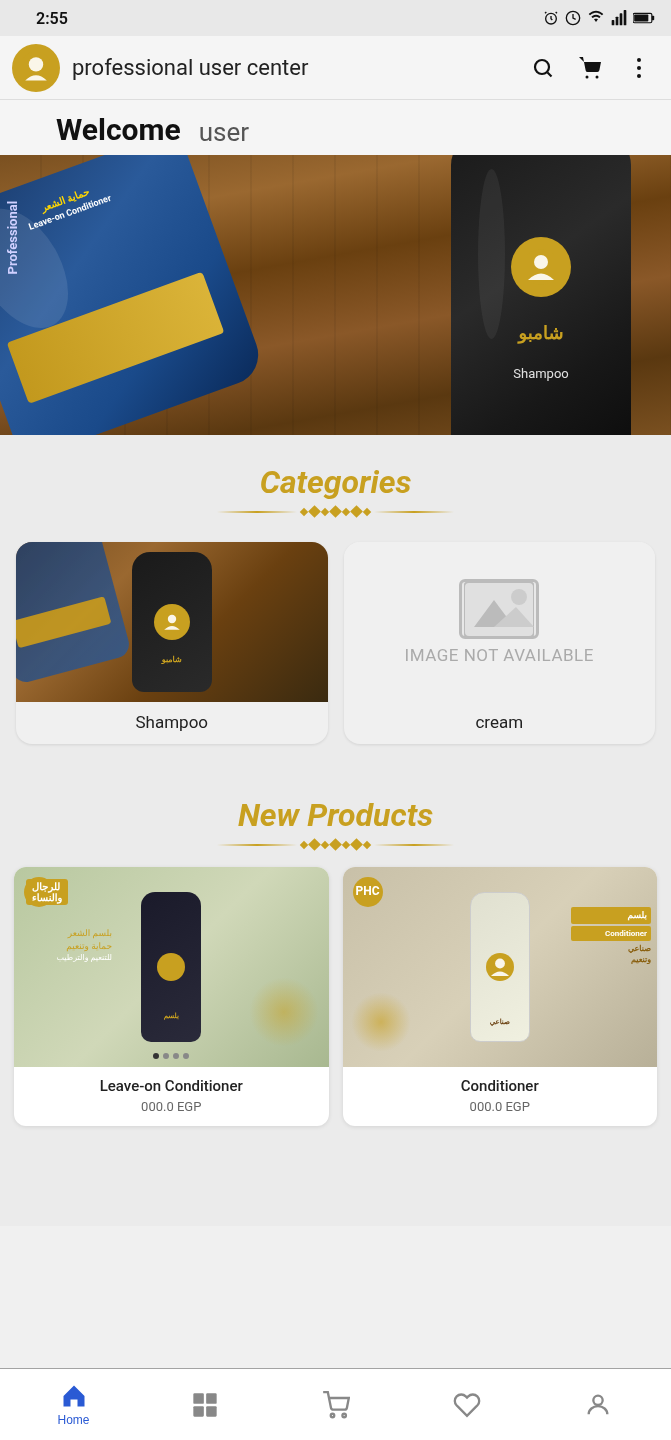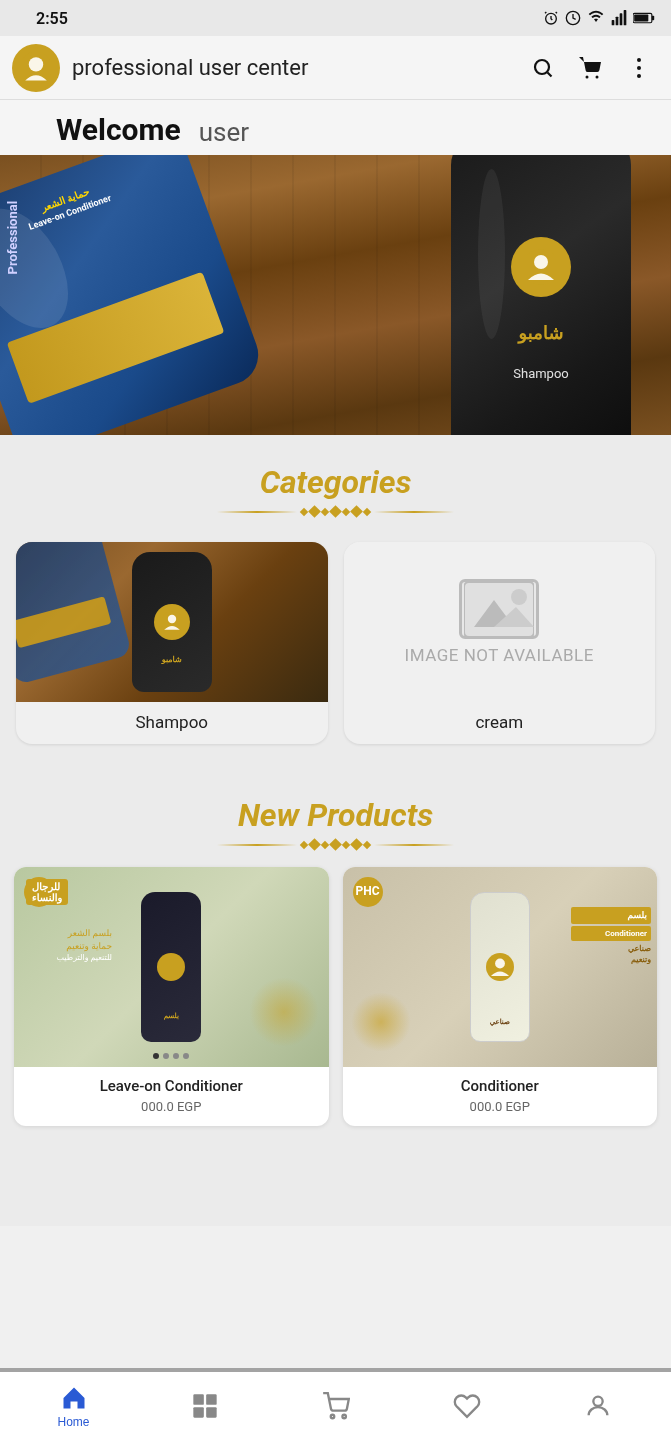--- a/index.html
+++ b/index.html
@@ -540,21 +540,21 @@
     }
 
     
     .bottom-nav {
       position: fixed;
       bottom: 0;
       left: 0;
       width: 671px;
       height: 72px;
       background: #fff;
-      border-top: 4px solid #a3a3a3;
+      border-top: 1px solid #a3a3a3;
       display: flex;
       align-items: center;
       justify-content: space-around;
       padding: 0 8px;
     }
     .bottom-nav-item {
       display: flex;
       flex-direction: column;
       align-items: center;
       gap: 3px;

